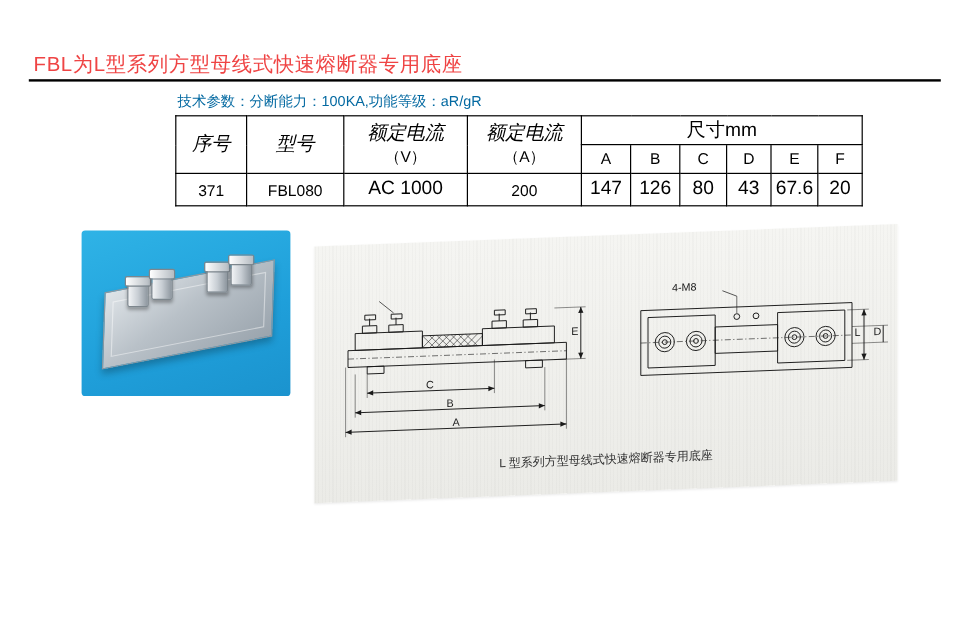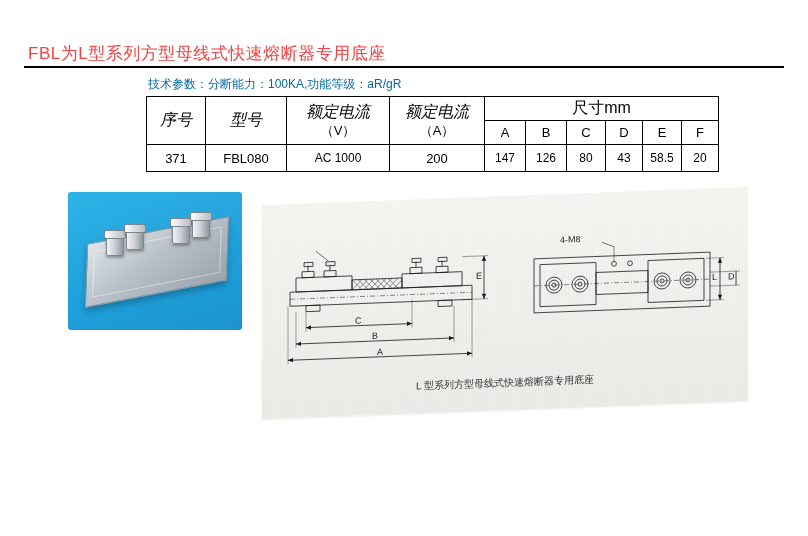--- a/index.html
+++ b/index.html
@@ -72,21 +72,21 @@
   }
   .th-sub {
     font-size: 13px;
     height: 23px;
   }
   .val-cell {
     font-size: 13px;
     height: 26px;
   }
   .val-cell-sm {
-    font-size: 12px;
+    font-size: 16px;
     height: 26px;
   }
   .col-no    { width: 58px; }
   .col-model { width: 80px; }
   .col-volt  { width: 102px; }
   .col-amp   { width: 94px; }
   .col-a     { width: 40px; }
   .col-b     { width: 40px; }
   .col-c     { width: 38px; }
   .col-d     { width: 36px; }
@@ -220,21 +220,21 @@
   <tbody>
     <tr>
       <td class="val-cell">371</td>
       <td class="val-cell">FBL080</td>
       <td class="val-cell-sm">AC 1000</td>
       <td class="val-cell">200</td>
       <td class="val-cell-sm">147</td>
       <td class="val-cell-sm">126</td>
       <td class="val-cell-sm">80</td>
       <td class="val-cell-sm">43</td>
-      <td class="val-cell-sm">58.5</td>
+      <td class="val-cell-sm">67.6</td>
       <td class="val-cell-sm">20</td>
     </tr>
   </tbody>
 </table>
 
 <div id="photo-panel">
   <div class="photo-base"></div>
   <div class="stud" id="stud1"></div>
   <div class="stud" id="stud2"></div>
   <div class="stud" id="stud3"></div>

